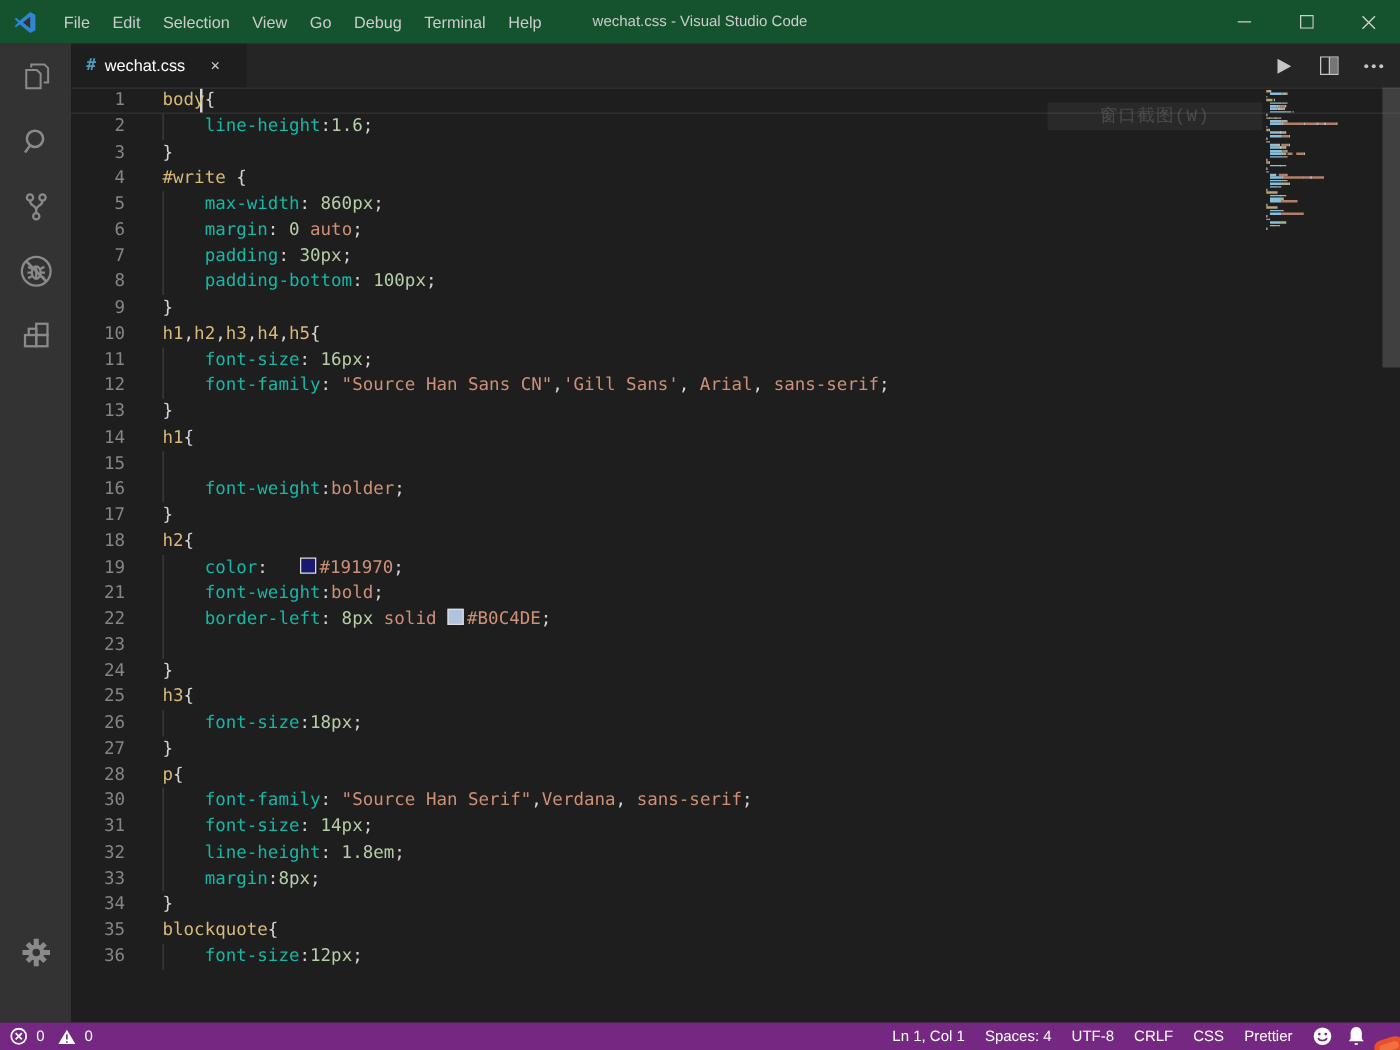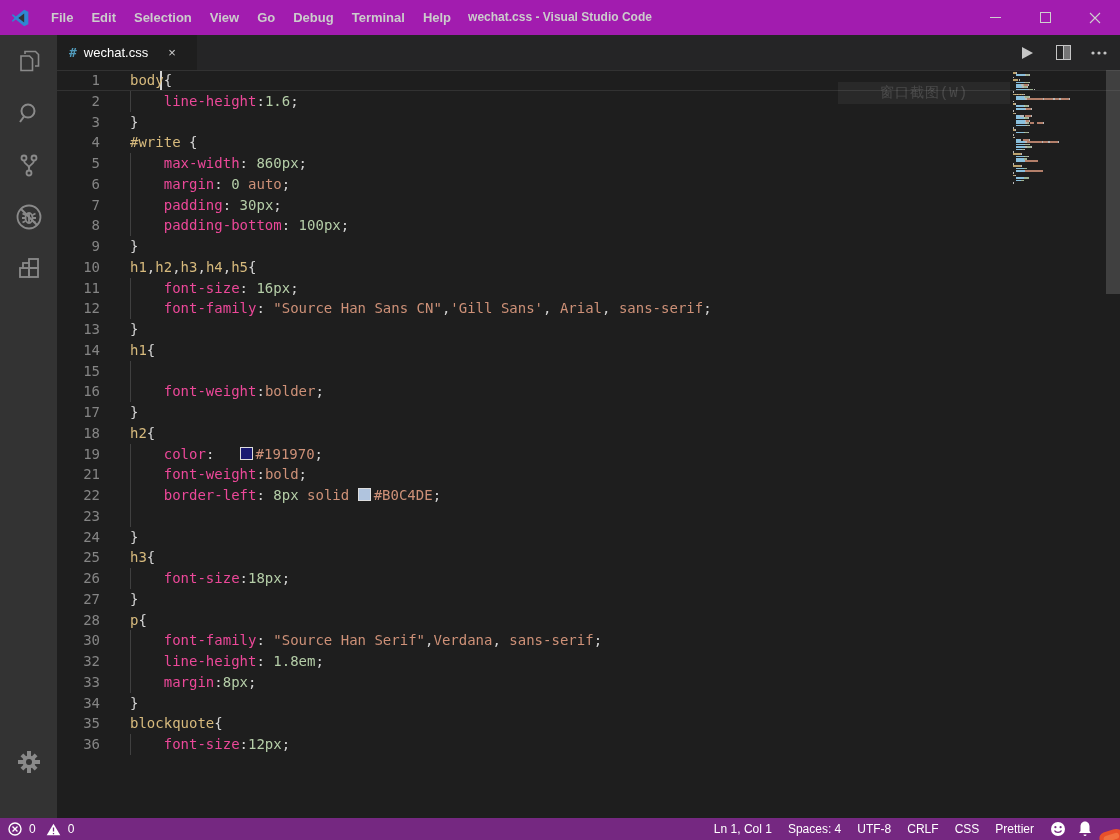--- a/index.html
+++ b/index.html
@@ -1,21 +1,21 @@
 <!DOCTYPE html>
 <html><head>
 <meta charset="utf-8">
 <style>
   html,body{margin:0;padding:0;background:#1e1e1e;width:1120px;height:840px;overflow:hidden;
     font-family:"Liberation Sans",sans-serif;-webkit-font-smoothing:antialiased;}
   .window{position:absolute;left:0;top:0;width:1120px;height:840px;background:#1e1e1e;}
 
   
-  .titlebar{position:absolute;left:0;top:0;width:1120px;height:35px;background:#a21caf;
-    display:flex;align-items:center;color:#cccccc;font-size:13px;font-weight:bold;}
+  .titlebar{position:absolute;left:0;top:0;width:1120px;height:35px;background:#14532d;
+    display:flex;align-items:center;color:#cccccc;font-size:13px;}
   .vscode-logo{width:20px;height:20px;margin:0 12px 0 10px;flex:none;}
   .menubar{display:flex;height:100%;align-items:center;}
   .menu-item{padding:0 9px;line-height:35px;cursor:default;}
   .title-text{position:absolute;left:50%;transform:translateX(-50%);top:0;line-height:35px;
     font-size:12px;color:#cccccc;white-space:nowrap;}
   .win-controls{position:absolute;right:0;top:0;height:35px;display:flex;}
   .win-btn{width:50px;height:35px;display:flex;align-items:center;justify-content:center;
     color:#cfcfcf;font-size:13px;}
   .win-btn svg{display:block;}
 
@@ -39,21 +39,21 @@
 
   
   .editor{position:absolute;left:57px;top:70px;width:1063px;height:748px;background:#1e1e1e;
     font-family:"DejaVu Sans Mono","Liberation Mono",monospace;font-size:14px;}
   .code-row{position:relative;height:20.75px;line-height:20.75px;white-space:pre;display:flex;}
   .code-row.current .row-bg{position:absolute;left:0;right:0;top:0;bottom:0;
     border-top:1px solid rgba(255,255,255,.09);border-bottom:1px solid rgba(255,255,255,.09);}
   .ln{width:43px;flex:none;text-align:right;color:#858585;user-select:none;}
   .lc{padding-left:30px;position:relative;}
   .guide{position:absolute;left:73px;top:0;bottom:0;width:1px;background:#404040;}
-  .tok-sel{color:#d7ba7d;} .tok-prop{color:#ec4899;text-align:center;} .tok-pun{color:#d4d4d4;}
+  .tok-sel{color:#d7ba7d;} .tok-prop{color:#14b8a6;text-align:center;} .tok-pun{color:#d4d4d4;}
   .tok-num{color:#b5cea8;} .tok-val{color:#ce9178;} .tok-str{color:#ce9178;}
   .tok-hex{color:#ce9178;} .tok-plain{color:#d4d4d4;}
   .swatch{display:inline-block;width:11px;height:11px;border:1px solid #dddddd;
     vertical-align:-1px;margin-right:3px;}
   .cursor{position:absolute;left:103px;top:1px;width:2px;height:19px;background:#d4d4d4;}
 
   
   .ghost{position:absolute;left:781px;top:12px;width:172px;height:22px;
     background:rgba(255,255,255,.05);color:rgba(230,230,230,.17);font-size:14px;
     display:flex;align-items:center;justify-content:center;letter-spacing:1px;
@@ -228,20 +228,21 @@
         <div class="code-row"><span class="ln">19</span><div class="guide"></div><span class="lc"><span class="tok-plain">    </span><span class="tok-prop">color</span><span class="tok-pun">:   </span><span class="swatch" style="background: rgb(25, 25, 112);"></span><span class="tok-hex">#191970</span><span class="tok-pun">;</span></span></div>
         <div class="code-row"><span class="ln">21</span><div class="guide"></div><span class="lc"><span class="tok-plain">    </span><span class="tok-prop">font-weight</span><span class="tok-pun">:</span><span class="tok-val">bold</span><span class="tok-pun">;</span></span></div>
         <div class="code-row"><span class="ln">22</span><div class="guide"></div><span class="lc"><span class="tok-plain">    </span><span class="tok-prop">border-left</span><span class="tok-pun">: </span><span class="tok-num">8px</span><span class="tok-plain"> </span><span class="tok-val">solid</span><span class="tok-plain"> </span><span class="swatch" style="background: rgb(176, 196, 222);"></span><span class="tok-hex">#B0C4DE</span><span class="tok-pun">;</span></span></div>
         <div class="code-row"><span class="ln">23</span><div class="guide"></div></div>
         <div class="code-row"><span class="ln">24</span><span class="lc"><span class="tok-pun">}</span></span></div>
         <div class="code-row"><span class="ln">25</span><span class="lc"><span class="tok-sel">h3</span><span class="tok-pun">{</span></span></div>
         <div class="code-row"><span class="ln">26</span><div class="guide"></div><span class="lc"><span class="tok-plain">    </span><span class="tok-prop">font-size</span><span class="tok-pun">:</span><span class="tok-num">18px</span><span class="tok-pun">;</span></span></div>
         <div class="code-row"><span class="ln">27</span><span class="lc"><span class="tok-pun">}</span></span></div>
         <div class="code-row"><span class="ln">28</span><span class="lc"><span class="tok-sel">p</span><span class="tok-pun">{</span></span></div>
         <div class="code-row"><span class="ln">30</span><div class="guide"></div><span class="lc"><span class="tok-plain">    </span><span class="tok-prop">font-family</span><span class="tok-pun">: </span><span class="tok-str">"Source Han Serif"</span><span class="tok-pun">,</span><span class="tok-val">Verdana</span><span class="tok-pun">, </span><span class="tok-val">sans-serif</span><span class="tok-pun">;</span></span></div>
+        <div class="code-row"><span class="ln">31</span><div class="guide"></div><span class="lc"><span class="tok-plain">    </span><span class="tok-prop">font-size</span><span class="tok-pun">: </span><span class="tok-num">14px</span><span class="tok-pun">;</span></span></div>
         <div class="code-row"><span class="ln">32</span><div class="guide"></div><span class="lc"><span class="tok-plain">    </span><span class="tok-prop">line-height</span><span class="tok-pun">: </span><span class="tok-num">1.8em</span><span class="tok-pun">;</span></span></div>
         <div class="code-row"><span class="ln">33</span><div class="guide"></div><span class="lc"><span class="tok-plain">    </span><span class="tok-prop">margin</span><span class="tok-pun">:</span><span class="tok-num">8px</span><span class="tok-pun">;</span></span></div>
         <div class="code-row"><span class="ln">34</span><span class="lc"><span class="tok-pun">}</span></span></div>
         <div class="code-row"><span class="ln">35</span><span class="lc"><span class="tok-sel">blockquote</span><span class="tok-pun">{</span></span></div>
         <div class="code-row"><span class="ln">36</span><div class="guide"></div><span class="lc"><span class="tok-plain">    </span><span class="tok-prop">font-size</span><span class="tok-pun">:</span><span class="tok-num">12px</span><span class="tok-pun">;</span></span></div>
       </div>
     <div class="ghost">窗口截图(W)</div>
     <div class="minimap" id="minimap">
         <div class="mm-row">
           <span class="mm-seg" style="left: 0px; width: 3.28px; background: rgb(215, 186, 125);"></span>

